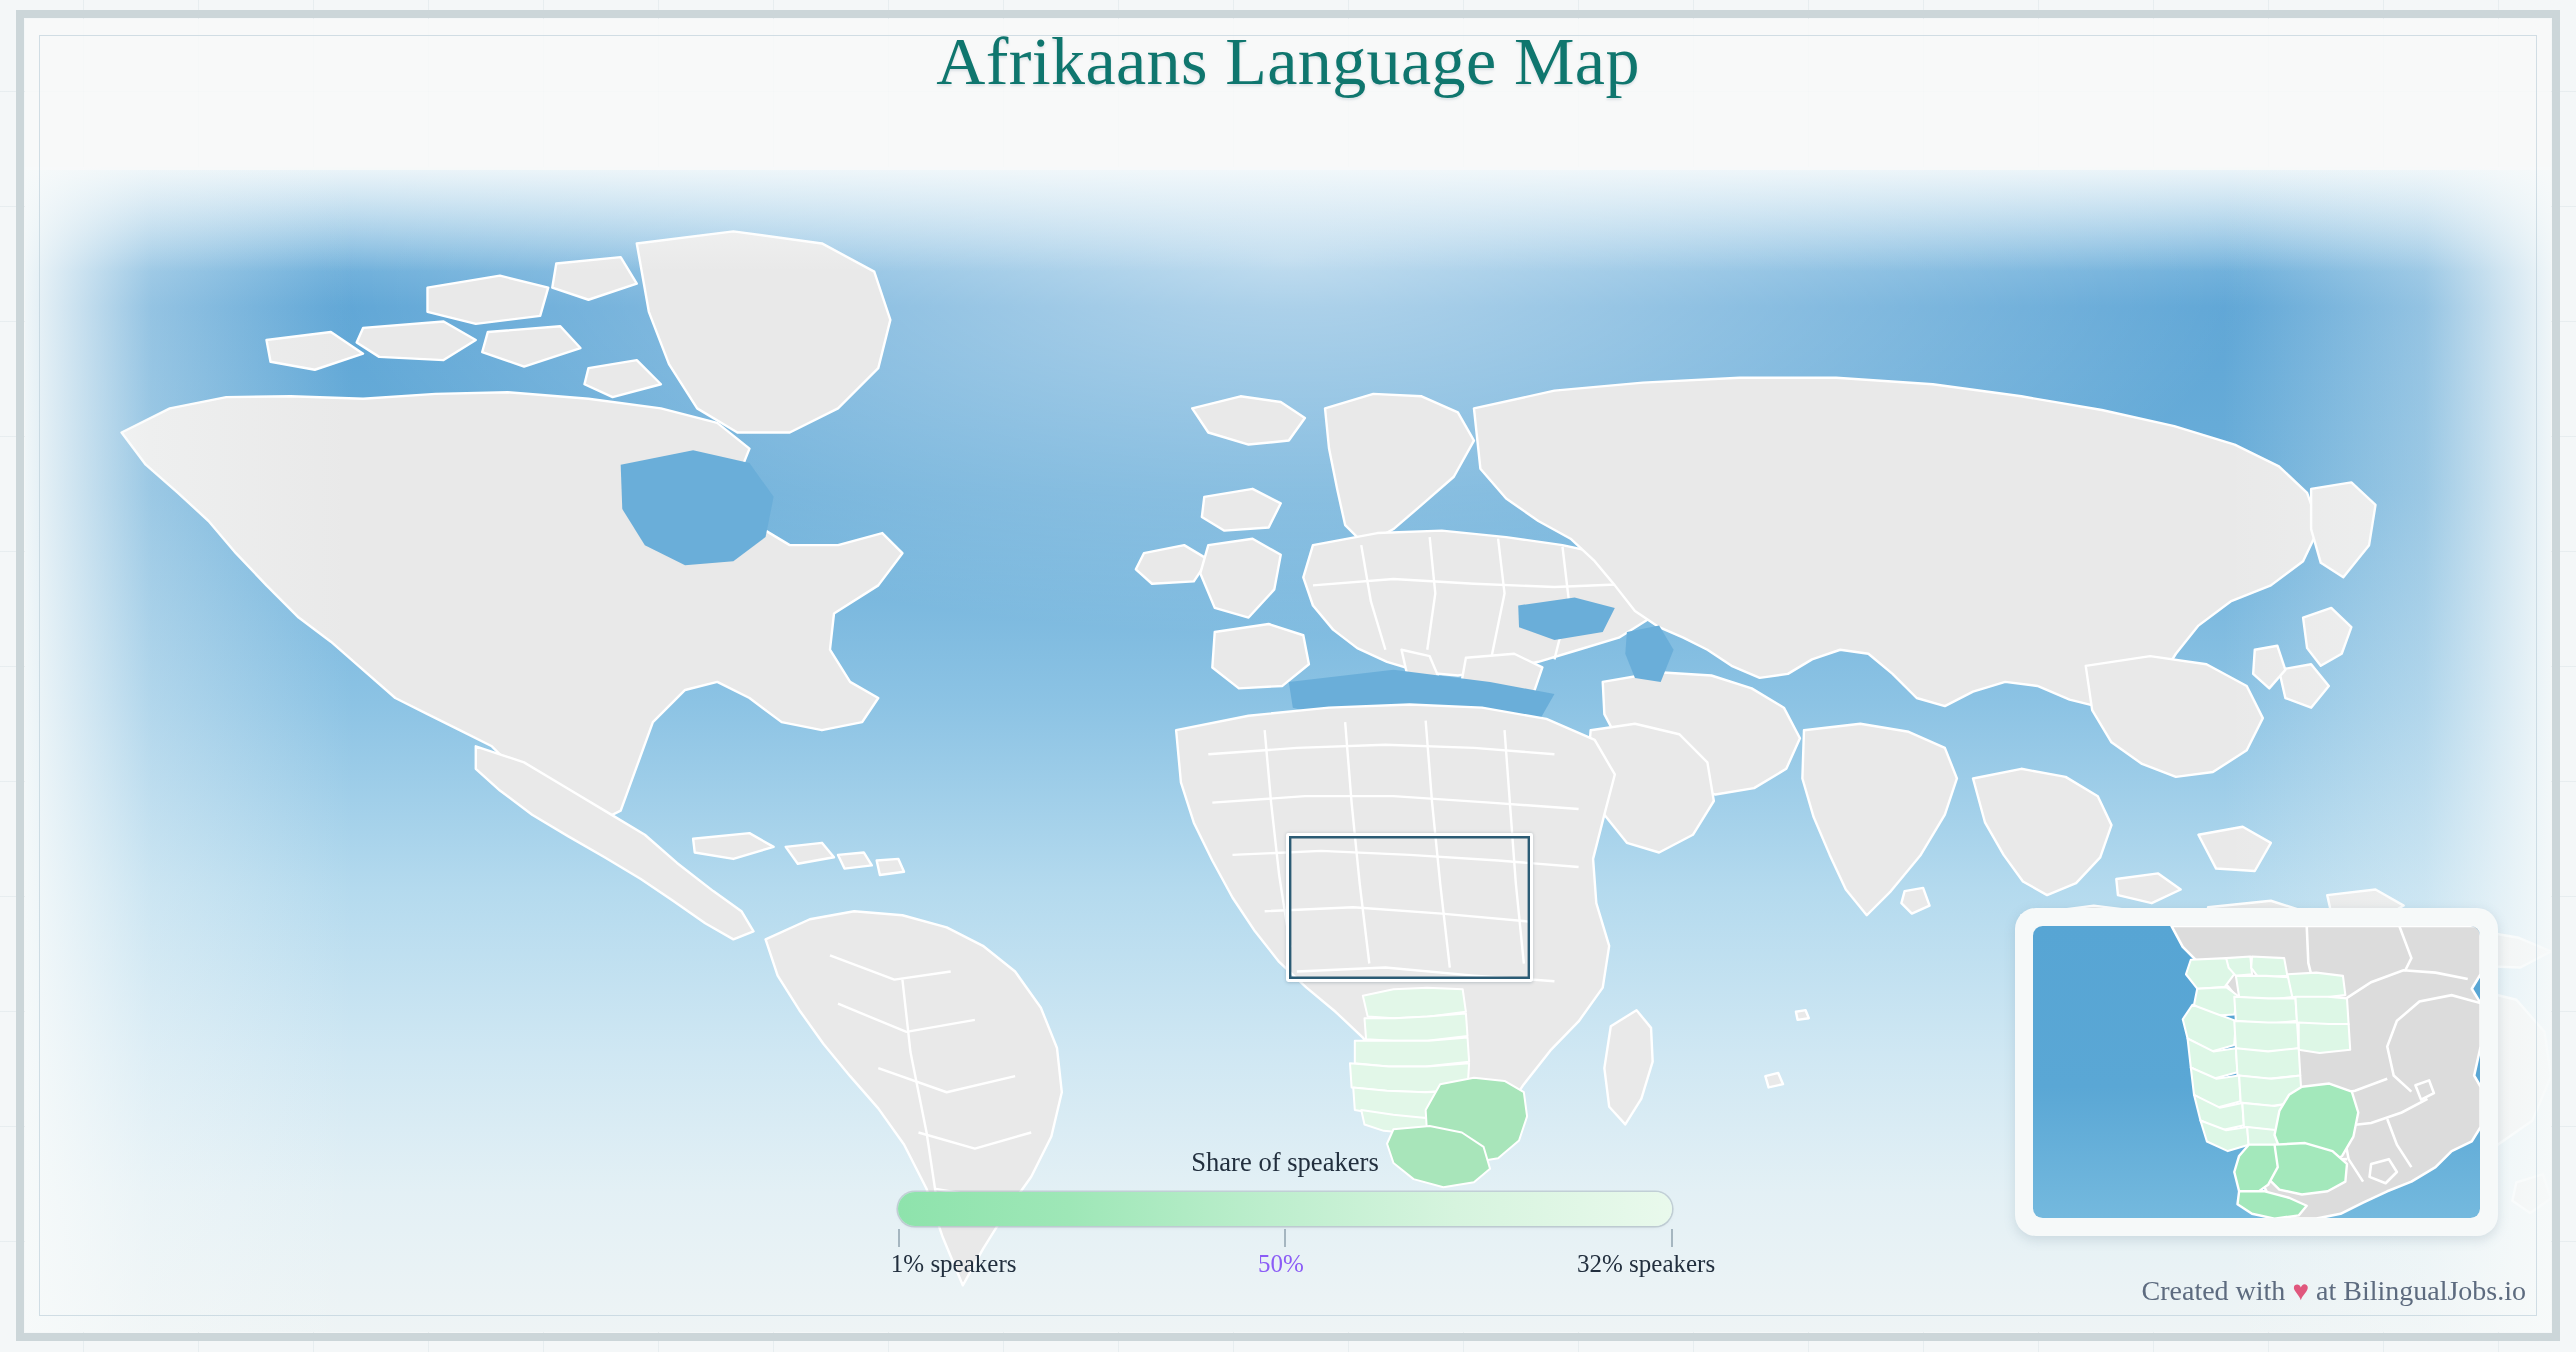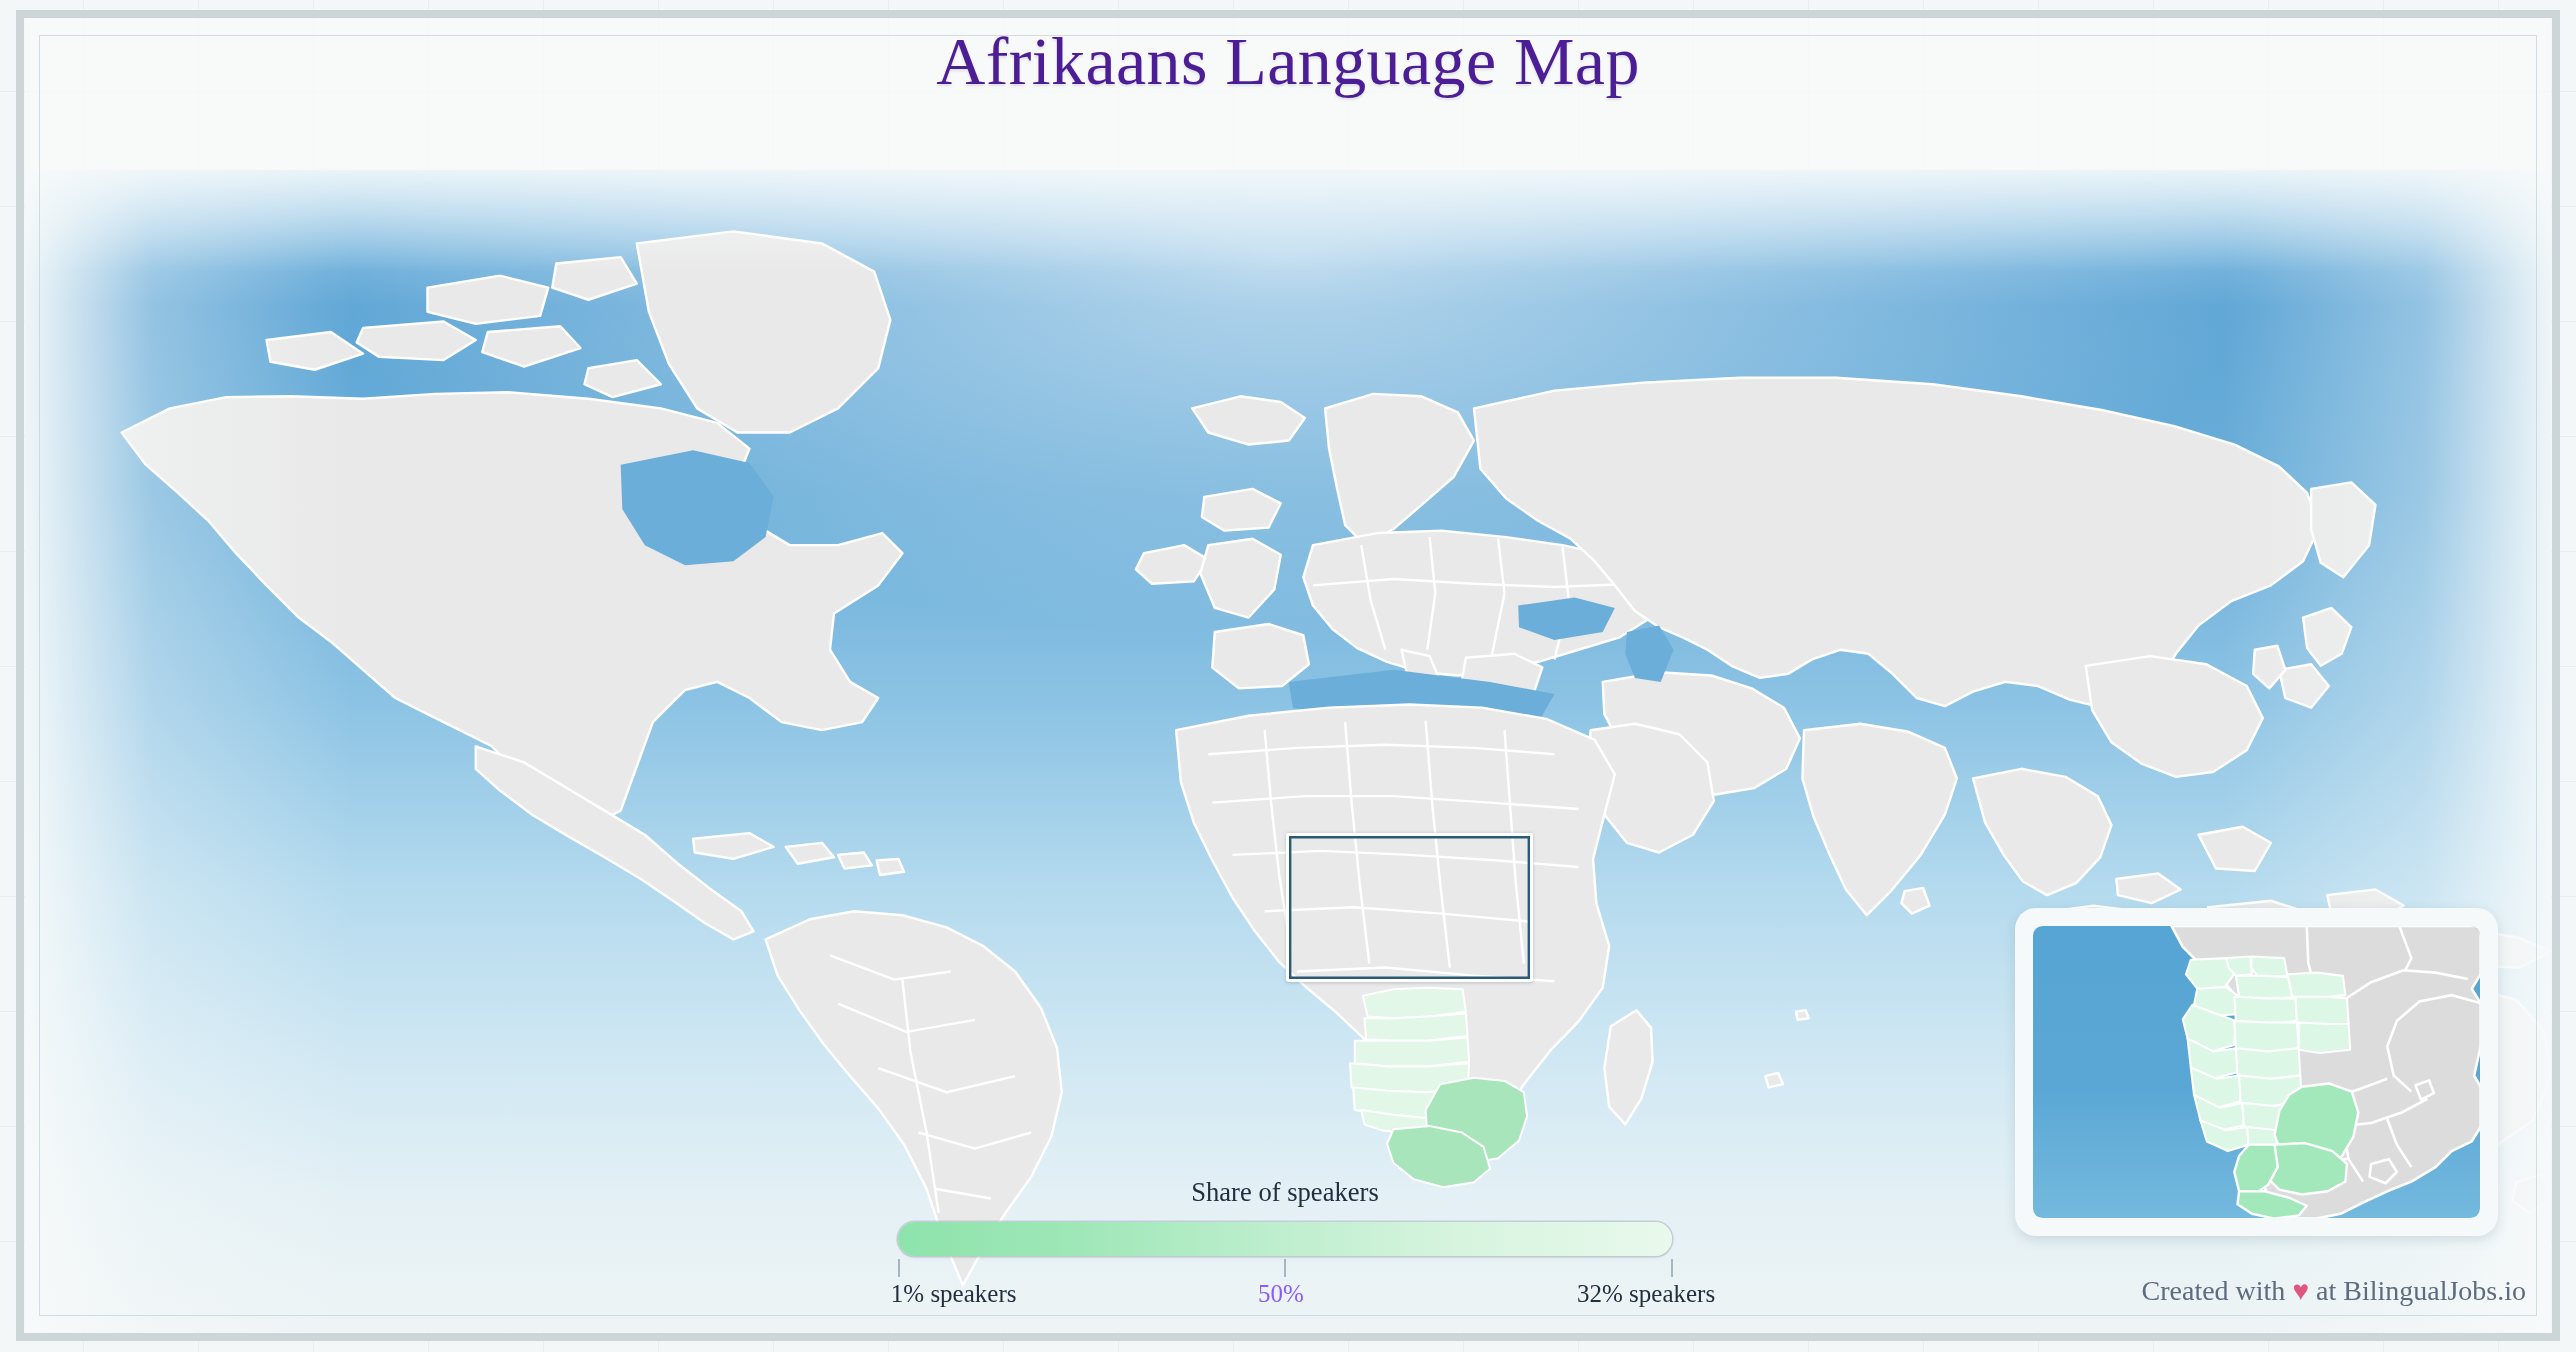--- a/index.html
+++ b/index.html
@@ -50,21 +50,21 @@
     background:rgba(248,249,249,0.86);
     z-index:2;
   }
   #page-title {
     position:absolute;
     left:0; right:0; top:27px;
     text-align:center;
     font-size:68px;
     line-height:1;
     letter-spacing:0.4px;
-    color:#4c1d95;
+    color:#0f766e;
     font-family:"Liberation Serif","DejaVu Serif",serif;
     z-index:4;
     text-shadow:0 1.6px 2.4px rgba(120,140,160,0.22);
   }
 
   
   #map-area {
     position:absolute;
     left:25px; top:167px; right:25px; bottom:20px;
     overflow:hidden;
@@ -102,21 +102,20 @@
     border-radius:2.4px;
     z-index:5;
   }
 
   
   #legend {
     position:absolute;
     left:898px; top:1147px;
     width:774px;
     z-index:7;
-    margin-top:30px;
   }
   #legend-title {
     text-align:center;
     font-size:26.6px;
     color:#222f3e;
     margin-bottom:13.7px;
     font-family:"Liberation Serif","DejaVu Serif",serif;
   }
   #legend-bar {
     position:relative;

